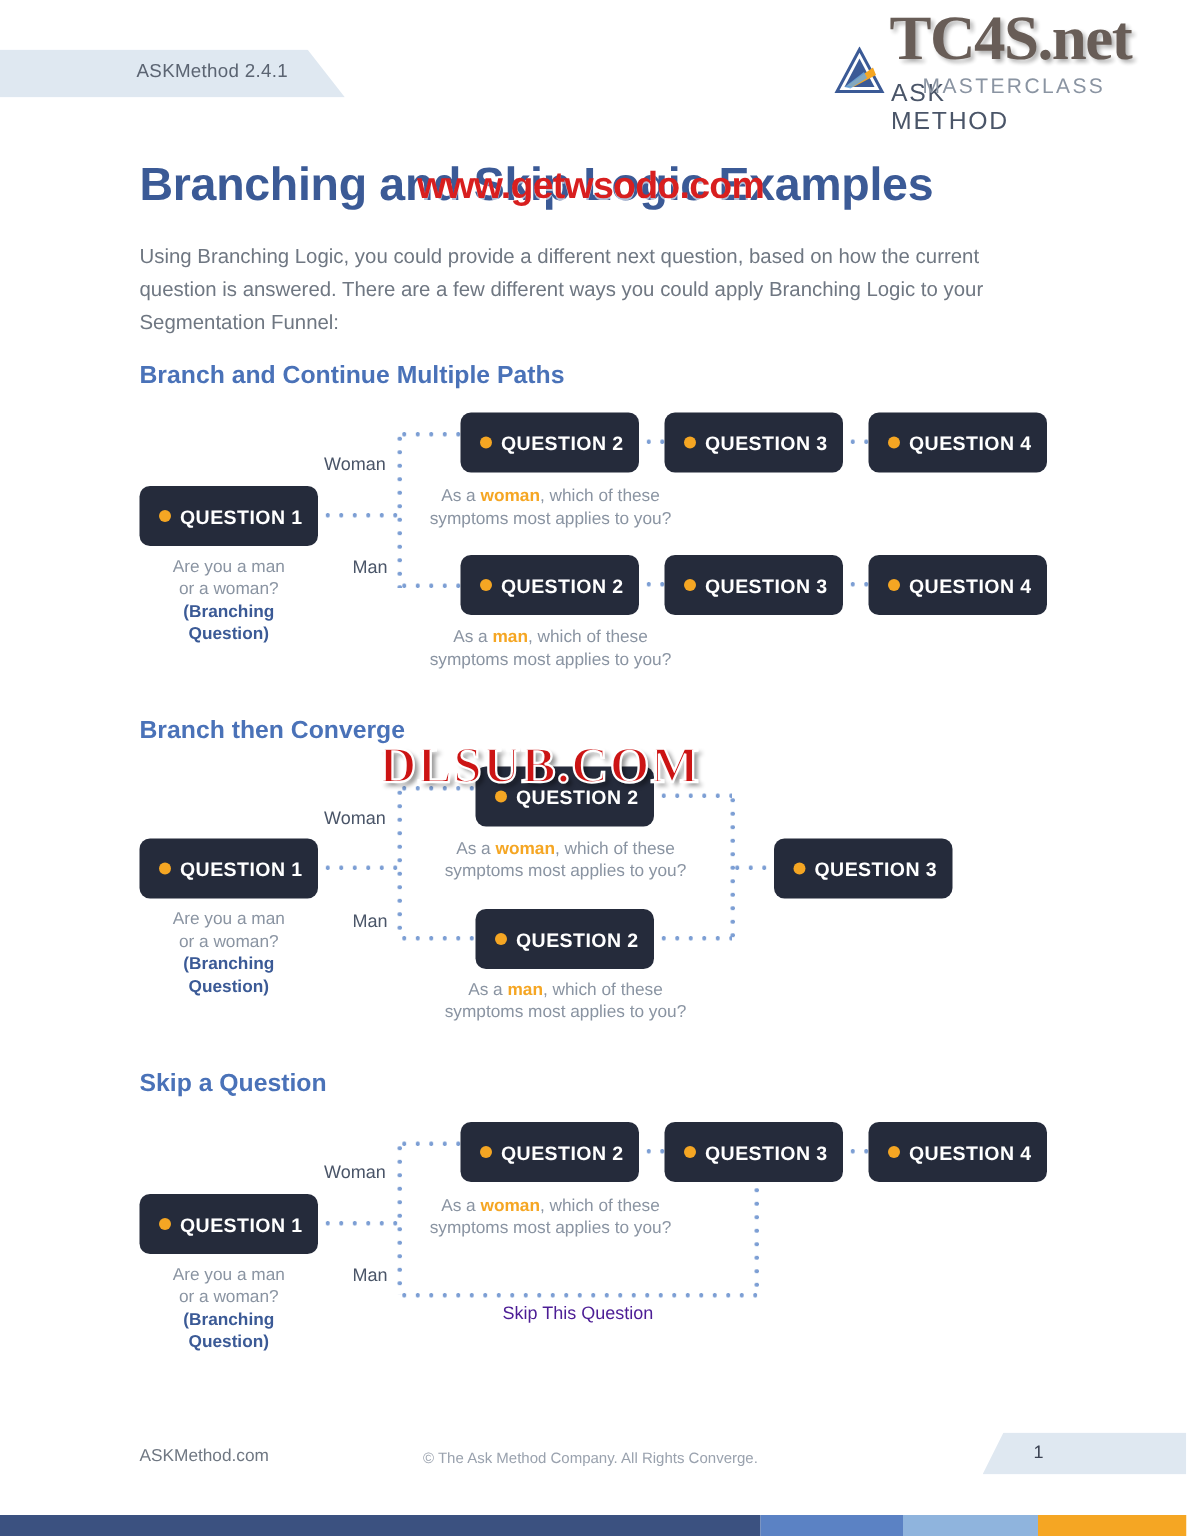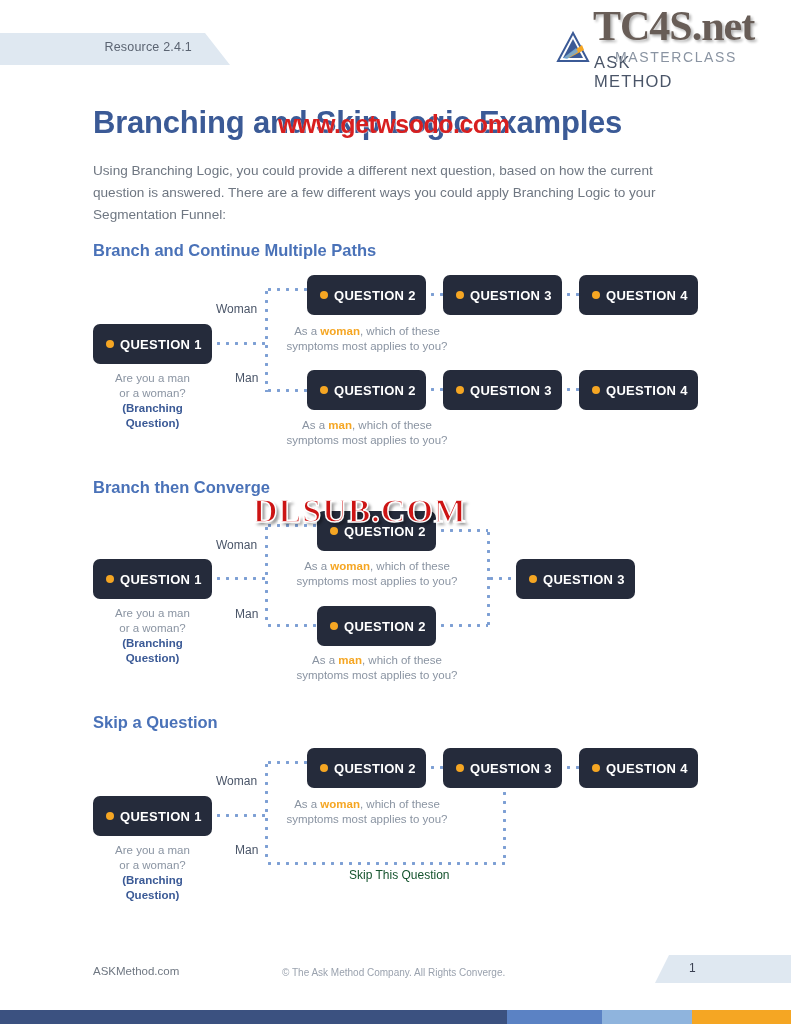--- a/index.html
+++ b/index.html
@@ -129,21 +129,21 @@
     -webkit-text-stroke:1px #ffffff;
     text-shadow:2px 2px 3px rgba(0,0,0,.35);
   }
 </style>
 </head>
 <body>
 
 <div class="page">
 
   <div class="res-tab">
-    <span>Resource  2.4.1</span>
+    <span>ASKMethod  2.4.1</span>
   </div>
 
   <div class="logo">
     <svg class="logo-tri" viewBox="0 0 34 32">
       <polygon points="17,2 32,30 2,30" fill="none" stroke="#3b5a96" stroke-width="2"></polygon>
       <polygon points="17,8 27,27 7,27" fill="#3b5a96"></polygon>
       <polygon points="9,26 26,14 28,19 13,27" fill="#f5a623"></polygon>
       <polygon points="7,27 20,17 22,21 11,28" fill="#6fa8dc" opacity="0.85"></polygon>
     </svg>
     <div class="logo-txt1">ASK METHOD</div>
@@ -295,21 +295,21 @@
     <span class="qdot"></span>
     <span class="qlabel">QUESTION 4</span>
   </div>
   <div class="cap" style="left:277px;top:797px;width:180px;">
     <span>As a </span><b>woman</b><span>, which of these</span><br>
     <span>symptoms most applies to you?</span>
   </div>
 
   <div class="dh" style="left:265px;top:862px;width:240px;"></div>
   <div class="dv" style="left:503px;top:789px;height:75px;"></div>
-  <div class="branch-lbl" style="left:349px;top:868px;color:#14532d;text-align:right;">Skip This Question</div>
+  <div class="branch-lbl" style="left:335px;top:868px;color:#4c1d95;text-align:right;">Skip This Question</div>
 
   <div class="f-left">ASKMethod.com</div>
   <div class="f-mid">© The Ask Method Company. All Rights Converge.</div>
   <div class="pagetab">
     <span>1</span>
   </div>
   <div class="botbar">
     <div style="flex:0 0 507px;background:#3b5180;"></div>
     <div style="flex:0 0 95px;background:#5b82c4;"></div>
     <div style="flex:0 0 90px;background:#8fb4dd;"></div>

